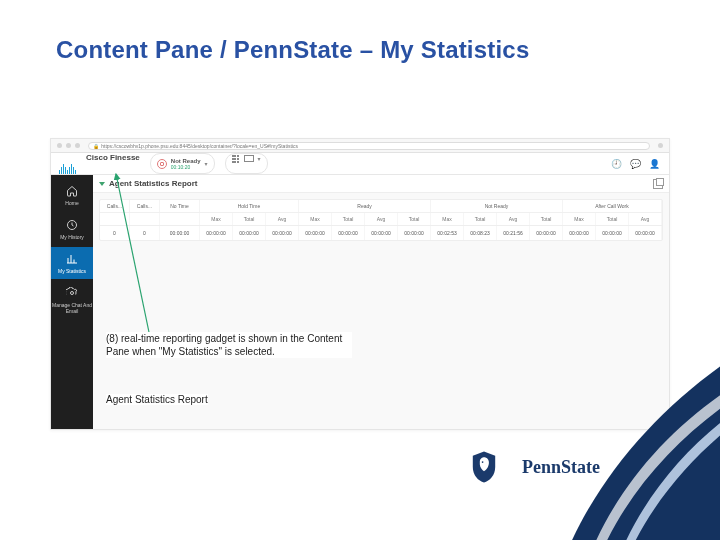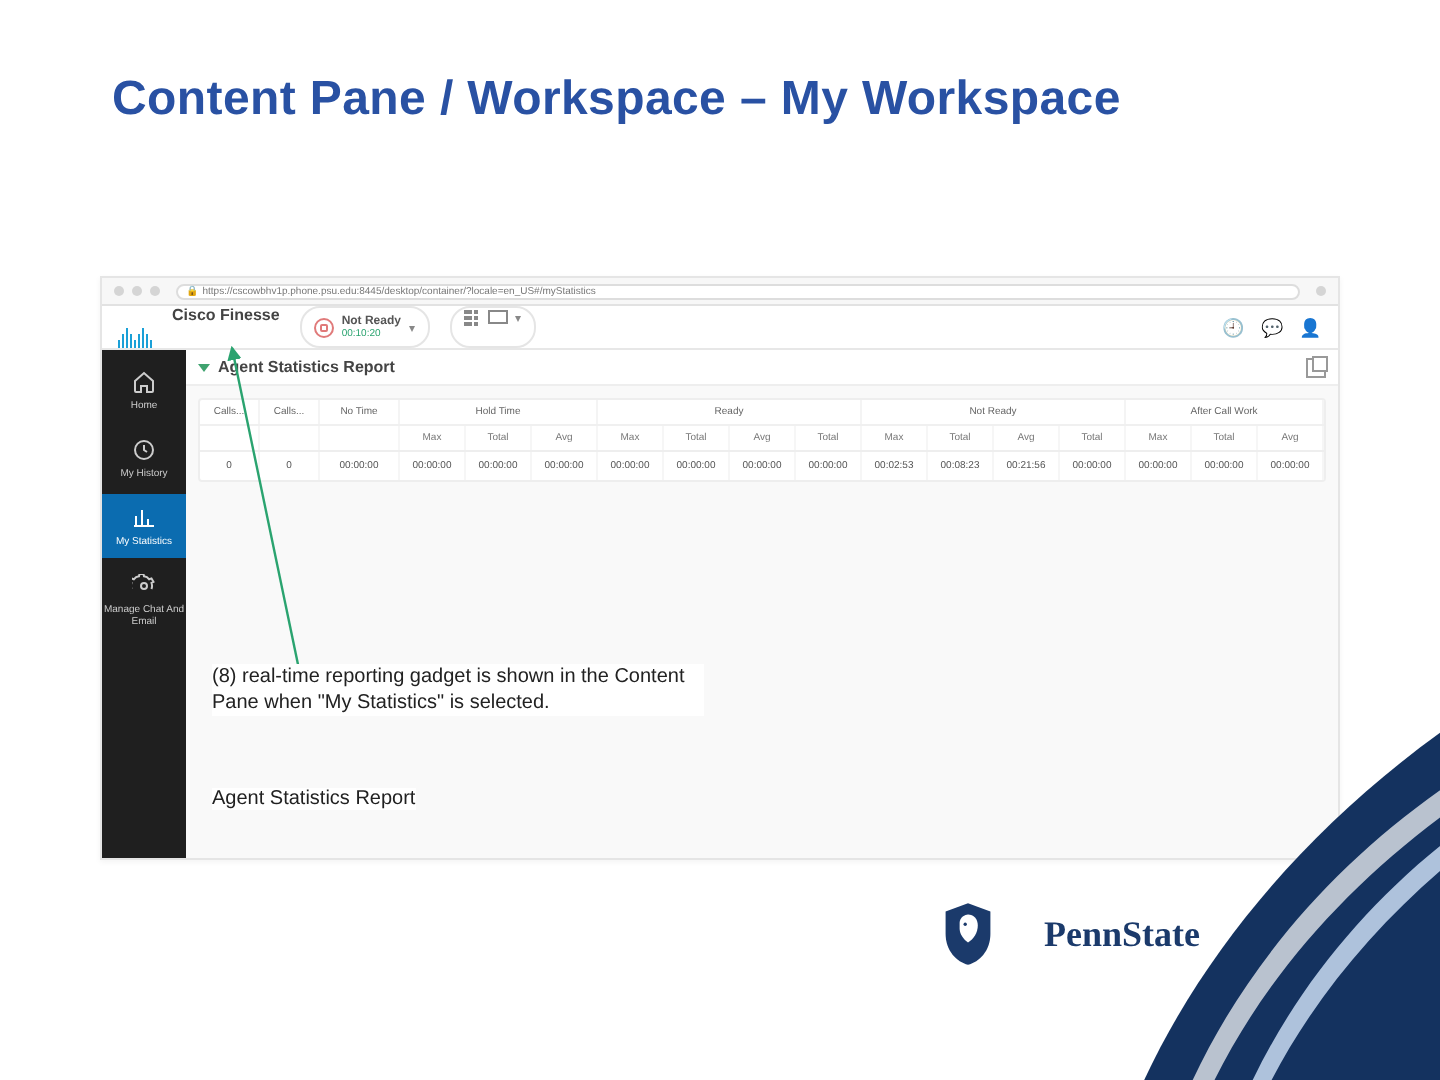--- a/index.html
+++ b/index.html
@@ -71,21 +71,21 @@
   
   .footer-brand { position: absolute; bottom: 56px; right: 120px; display: flex; align-items: center; gap: 24px; text-align: center; }
   .ps-shield { width: 28px; height: 34px; }
   .ps-text { font-family: Georgia, 'Times New Roman', serif; font-size: 18px; font-weight: 600; color: #1b3a6b; }
 
   .swoosh { position: absolute; right: -40px; bottom: -60px; width: 260px; height: 260px; overflow: visible; }
 </style>
 </head>
 <body>
 
-<h1 class="slide-title">Content Pane / Workspace – My Workspace</h1>
+<h1 class="slide-title">Content Pane / PennState – My Statistics</h1>
 
 <div class="app-shell">
 
   <div class="browser-bar">
     <span class="b-circle"></span>
     <span class="b-circle"></span>
     <span class="b-circle"></span>
     <div class="addr">
       <span class="lock-ic">🔒</span>
       <span>https://cscowbhv1p.phone.psu.edu:8445/desktop/container/?locale=en_US#/myStatistics</span>

